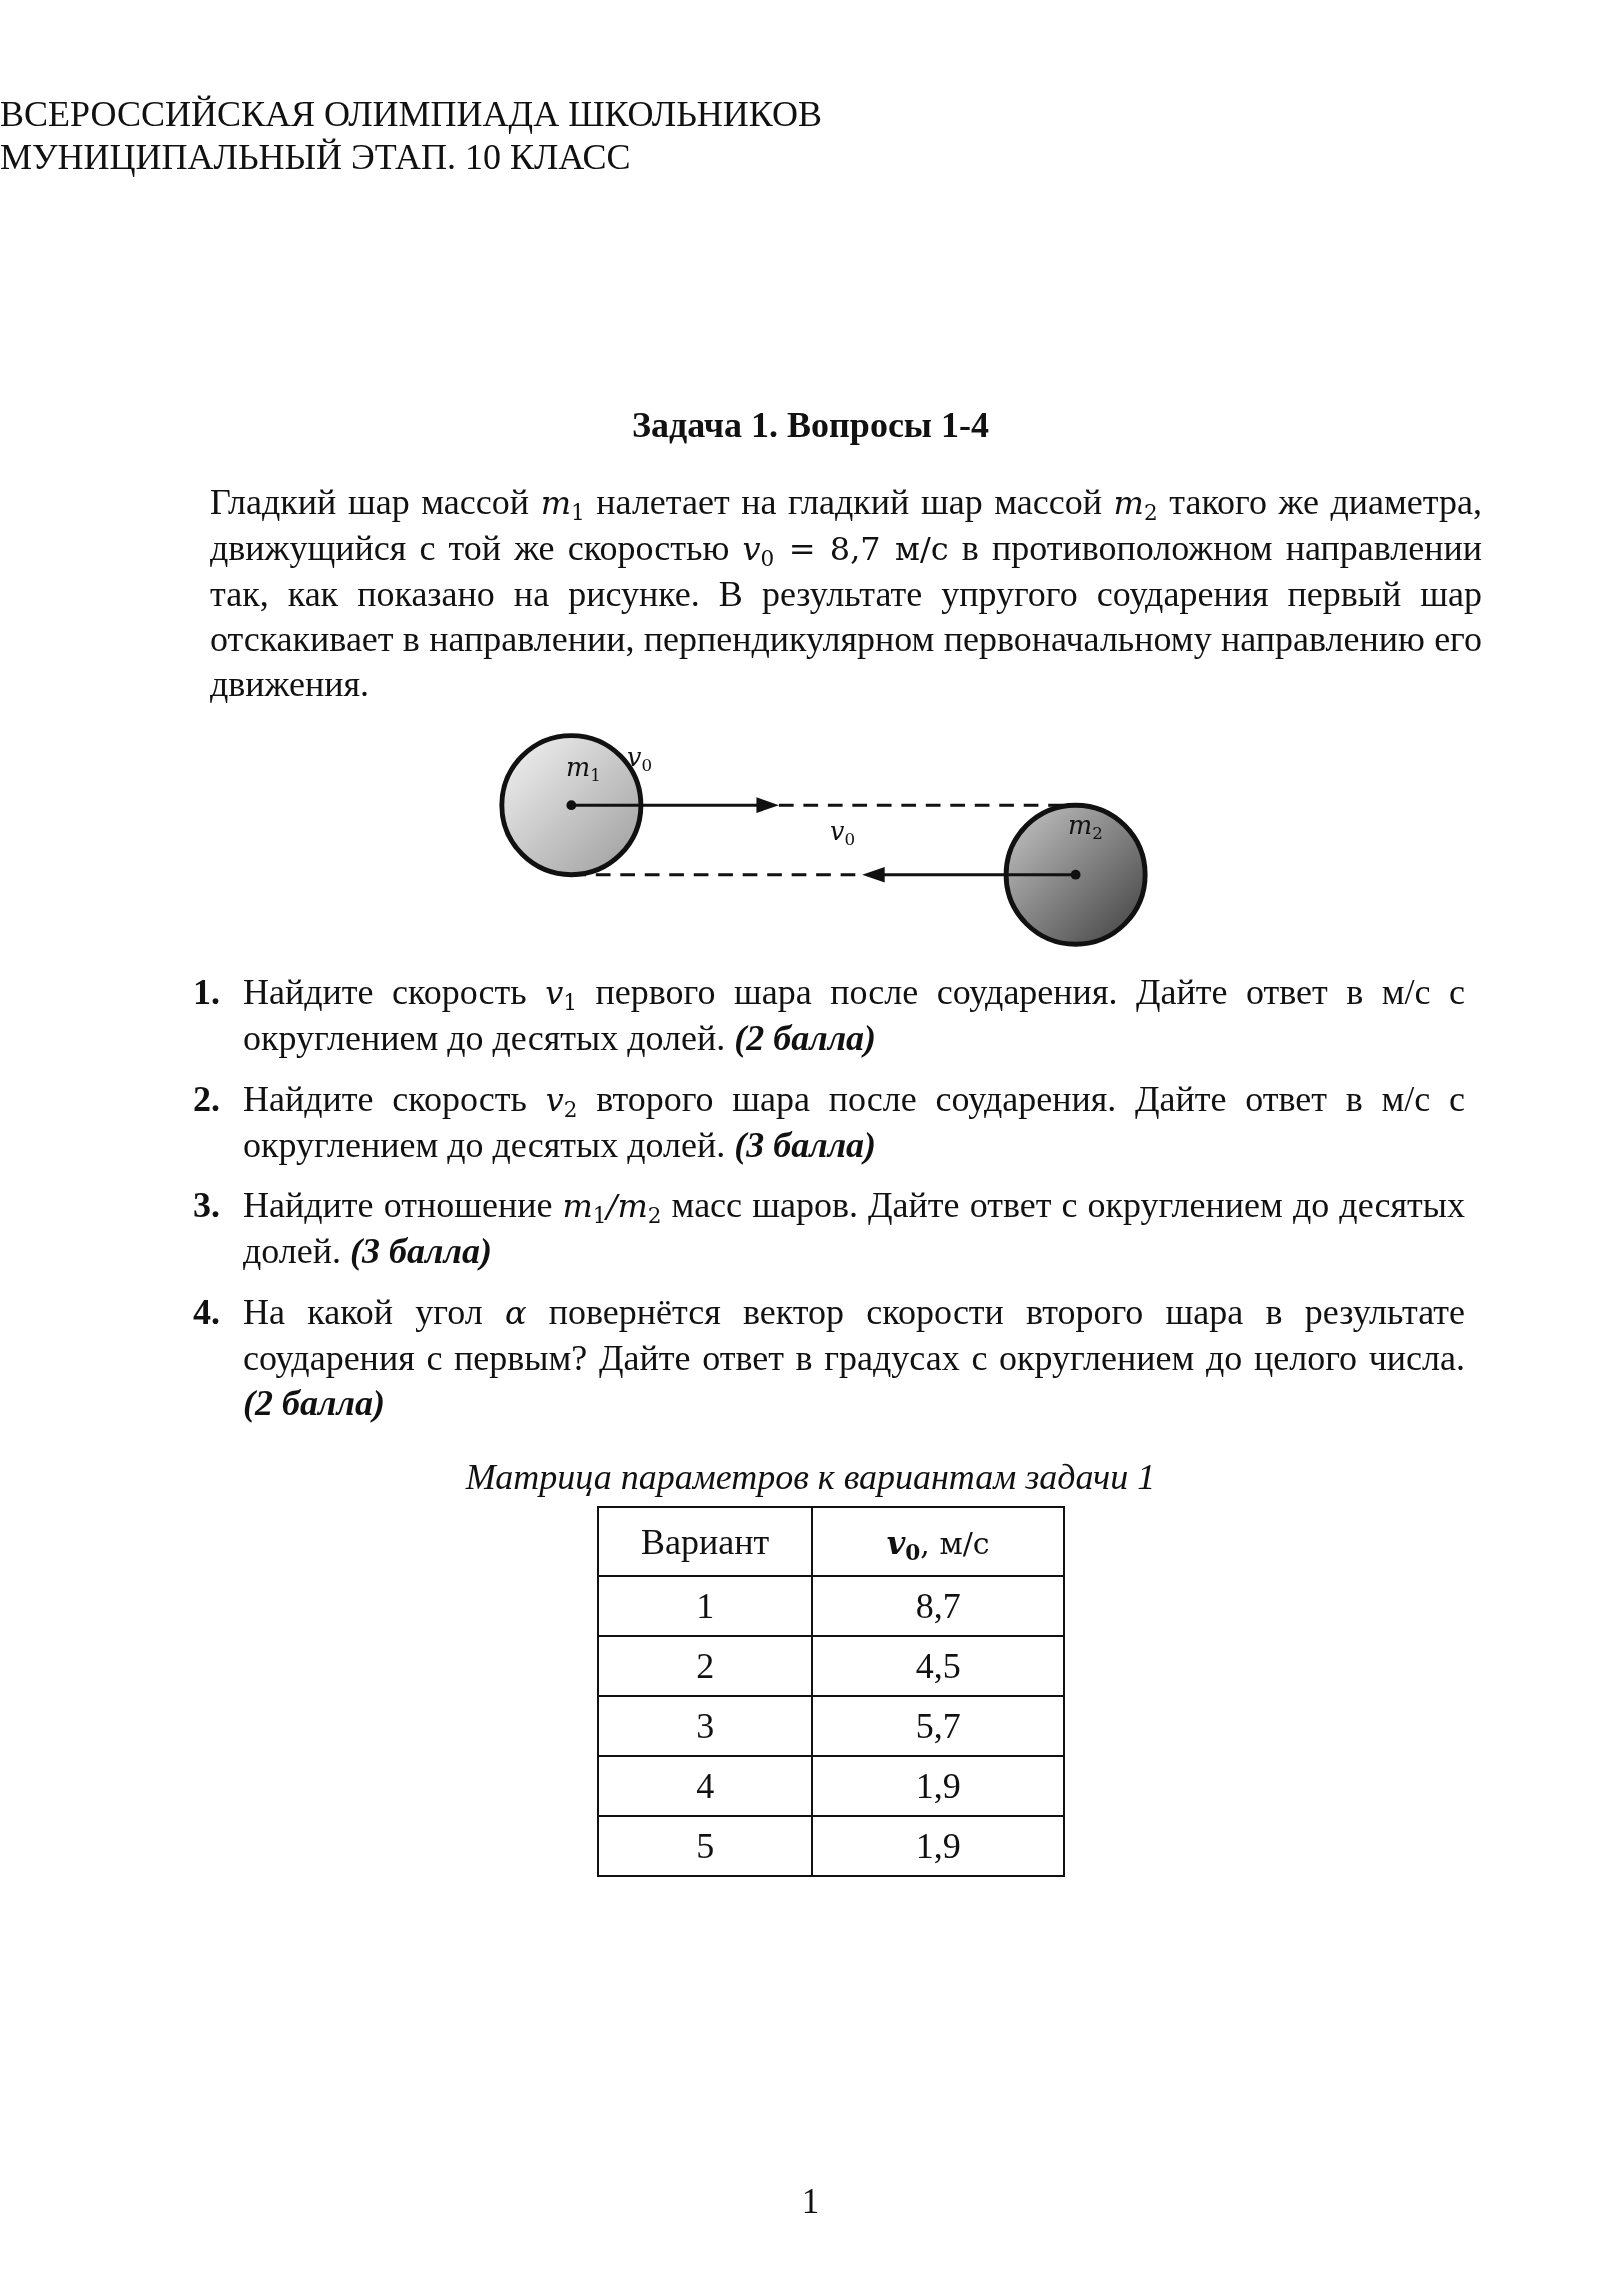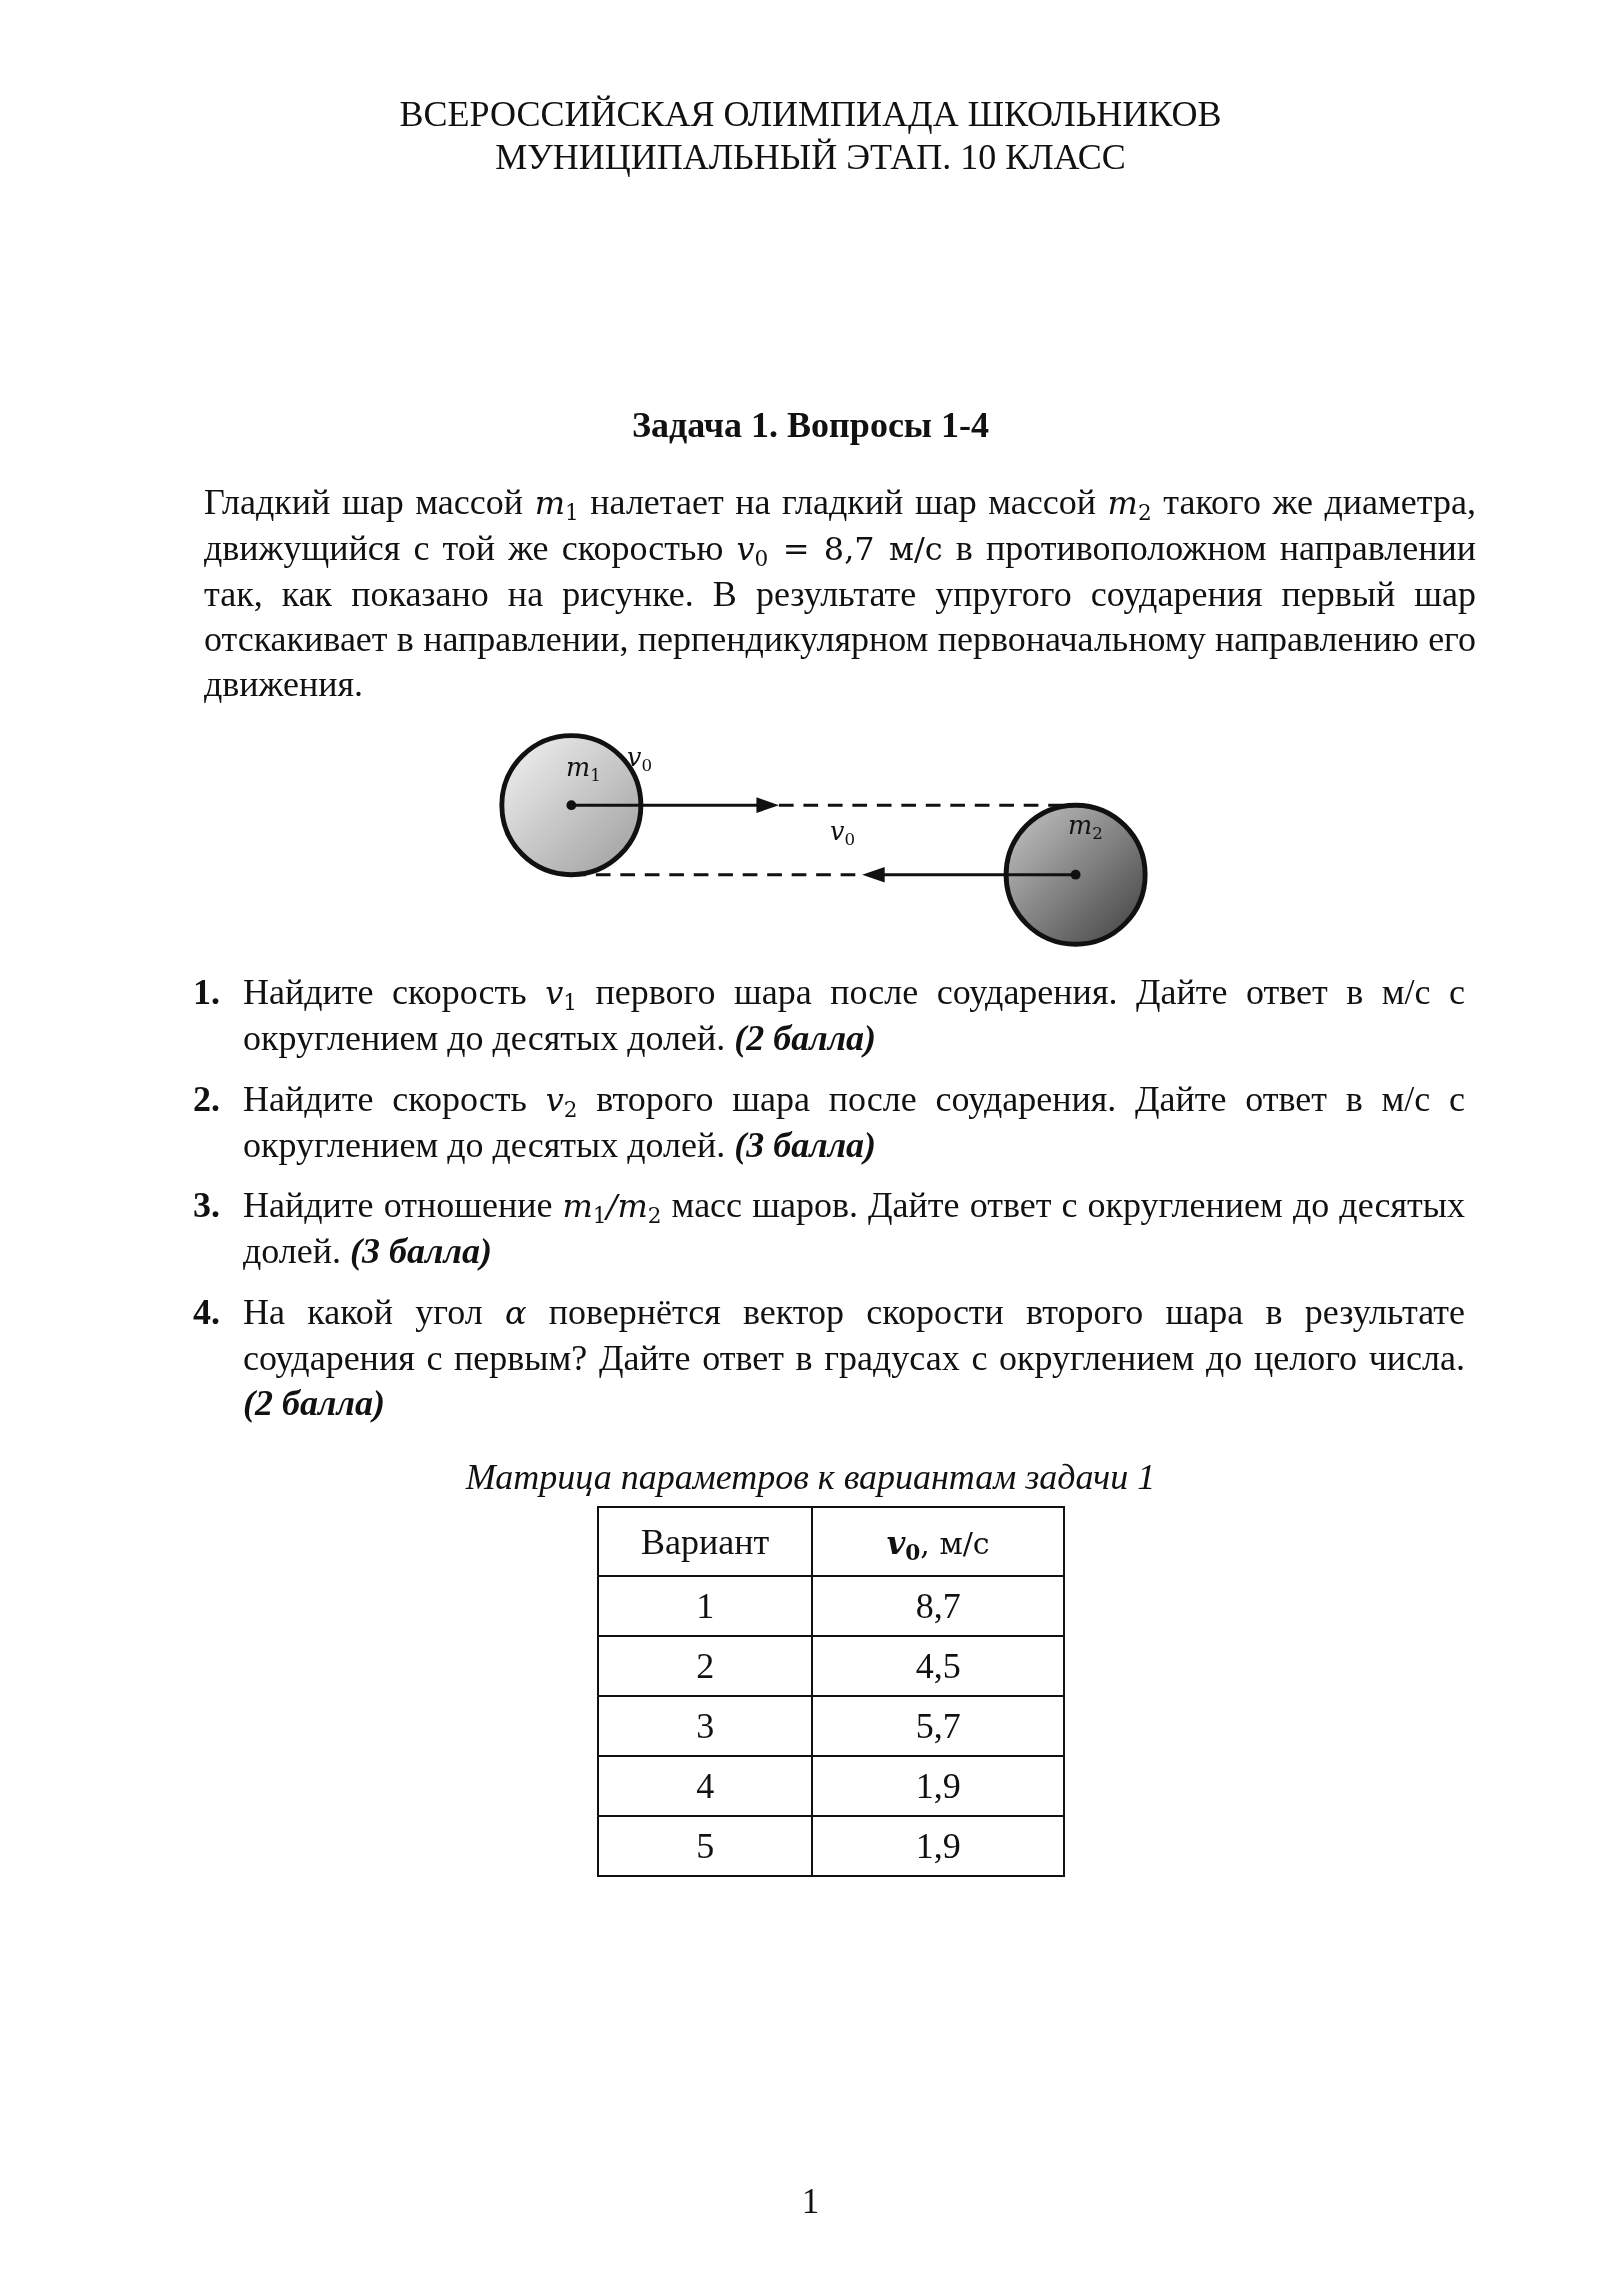--- a/index.html
+++ b/index.html
@@ -1,29 +1,29 @@
 <!DOCTYPE html>
 <html><head>
 <meta charset="utf-8">
 <style>
   html, body { margin: 0; padding: 0; background: #ffffff; }
   body {
     width: 1621px; height: 2293px; position: relative; overflow: hidden;
     font-family: "Liberation Serif", "DejaVu Serif", serif; color: #111;
   }
   .header {
-    position: absolute; top: 93px; left: 0; width: 1621px; text-align: center;
+    position: absolute; top: 93px; left: 0; width: 1621px; text-align: left;
     font-size: 36px; line-height: 43px; letter-spacing: 0px;
   }
   .task-title {
     position: absolute; top: 404px; left: 0; width: 1621px; text-align: center;
     font-size: 36px; font-weight: bold; line-height: 43px;
   }
   .paragraph {
-    position: absolute; top: 480px; left: 204px; width: 1272px;
+    position: absolute; top: 480px; left: 210px; width: 1272px;
     font-size: 36px; line-height: 45px; text-align: justify;
     text-align-last: left;
   }
   .math { font-family: "DejaVu Serif", serif; font-style: italic; font-size: 32px; }
   .math sub { font-style: normal; font-size: 21.6px; vertical-align: -5.9px; line-height: 0; }
   .mathrm { font-family: "DejaVu Serif", serif; font-size: 32px; }
 
   .figure { position: absolute; left: 480px; top: 720px; width: 686px; height: 235px; }
   .fig-label { position: absolute; font-family: "DejaVu Serif", serif; font-style: italic; font-size: 25.5px; }
   .fig-label sub { font-style: normal; font-size: 16.7px; vertical-align: -4.9px; line-height: 0; }

